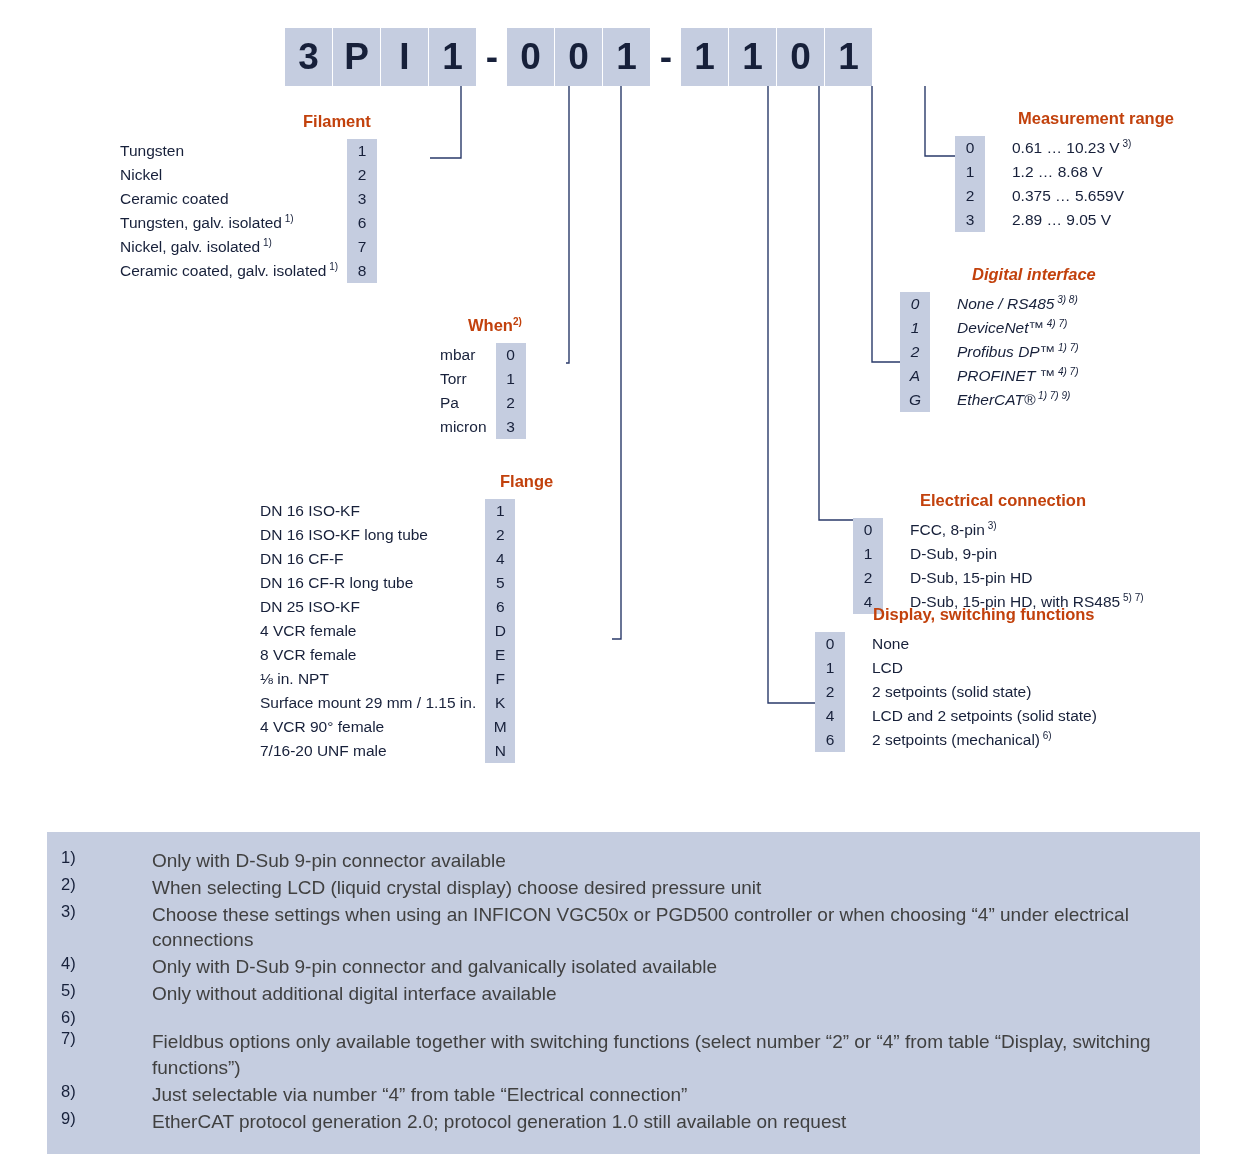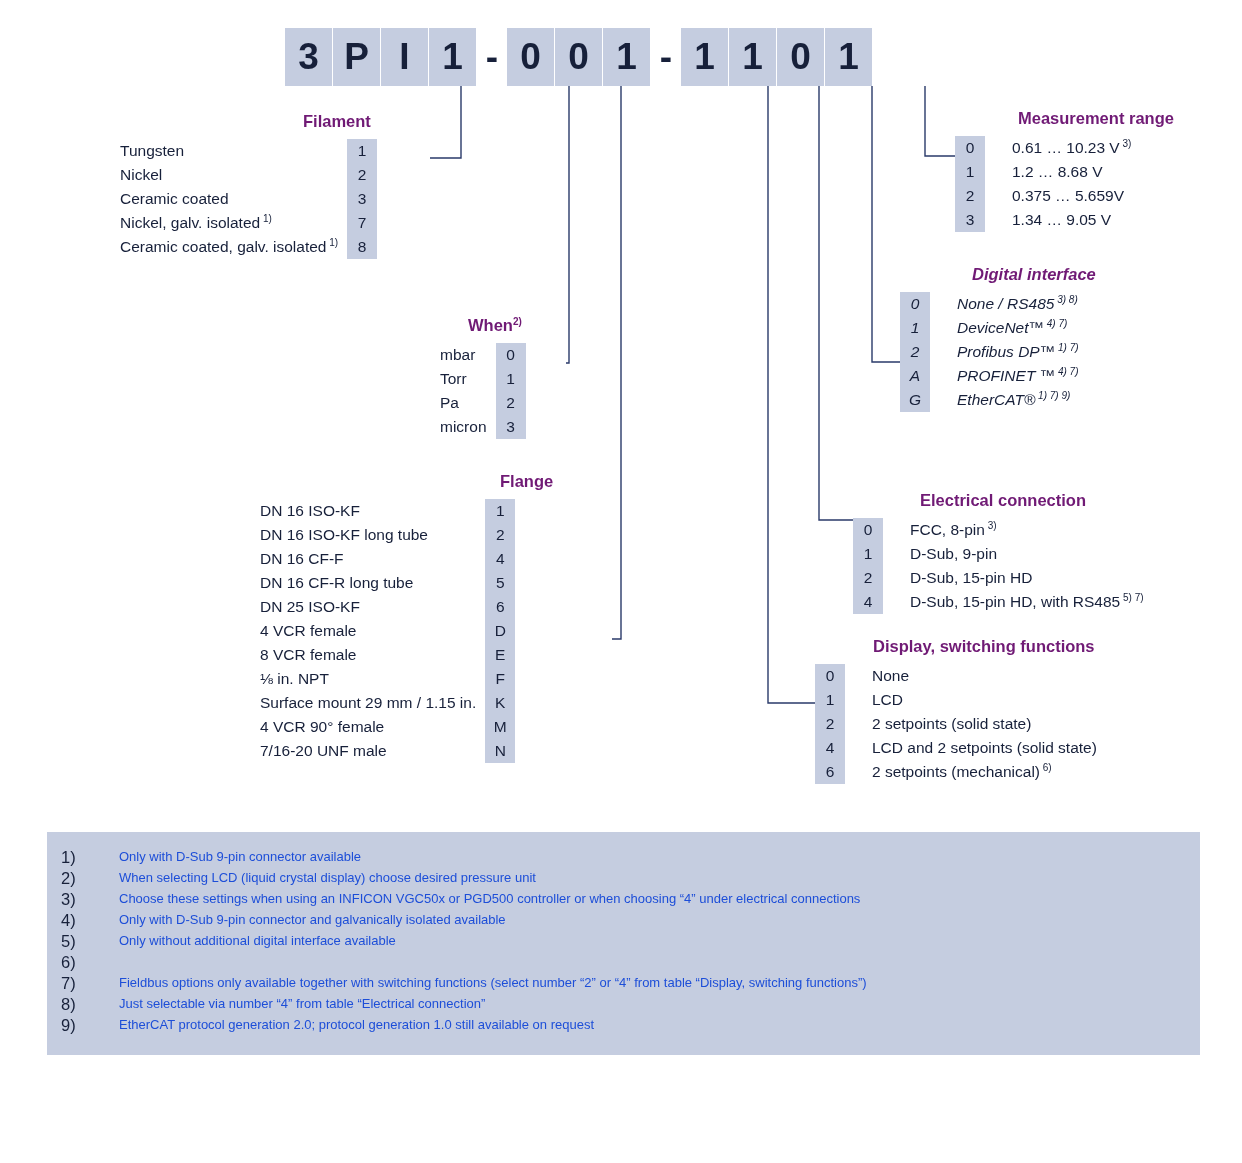--- a/index.html
+++ b/index.html
@@ -49,21 +49,21 @@
     background: #ffffff;
   }
 
   
   .group {
     position: absolute;
   }
   .group-title {
     font-size: 16.5px;
     font-weight: bold;
-    color: #701a75;
+    color: #c2410c;
     margin-bottom: 8px;
     white-space: nowrap;
   }
   .opt-table {
     border-collapse: separate;
     border-spacing: 0;
   }
   .opt-table td {
     font-size: 15.5px;
     color: #17203a;
@@ -120,24 +120,25 @@
   .fn-num {
     width: 72px;
     flex: 0 0 72px;
     text-align: left;
     padding-left: 14px;
     font-size: 16.5px;
     color: #17203a;
     box-sizing: border-box;
   }
   .fn-text {
-    font-size: 13px;
-    color: #1d4ed8;
+    font-size: 19px;
+    color: #404040;
     line-height: 1.32;
     padding-right: 20px;
+    margin-left: 33px;
   }
 </style>
 </head>
 <body>
 
 <div id="code-row">
     <div class="code-cell">3</div>
     <div class="code-cell">P</div>
     <div class="code-cell">I</div>
     <div class="code-cell">1</div>
@@ -181,20 +182,24 @@
         </tr>
         <tr>
           <td class="lbl-right">Nickel</td>
           <td class="key">2</td>
         </tr>
         <tr>
           <td class="lbl-right">Ceramic coated</td>
           <td class="key">3</td>
         </tr>
         <tr>
+          <td class="lbl-right">Tungsten, galv. isolated<sup> 1)</sup></td>
+          <td class="key">6</td>
+        </tr>
+        <tr>
           <td class="lbl-right">Nickel, galv. isolated<sup> 1)</sup></td>
           <td class="key">7</td>
         </tr>
         <tr>
           <td class="lbl-right">Ceramic coated, galv. isolated<sup> 1)</sup></td>
           <td class="key">8</td>
         </tr>
       </tbody>
     </table>
 </div>
@@ -286,21 +291,21 @@
         <tr>
           <td class="key">1</td>
           <td class="lbl-left">1.2 … 8.68 V</td>
         </tr>
         <tr>
           <td class="key">2</td>
           <td class="lbl-left">0.375 … 5.659V</td>
         </tr>
         <tr>
           <td class="key">3</td>
-          <td class="lbl-left">1.34 … 9.05 V</td>
+          <td class="lbl-left">2.89 … 9.05 V</td>
         </tr>
       </tbody>
     </table>
 </div>
 
 <div class="group" id="grp-digital" style="left:900px; top:265px;font-style:italic;">
   <div class="group-title" style="margin-left:72px;">Digital interface</div>
   <table class="opt-table">
       <tbody>
         <tr>
@@ -344,21 +349,21 @@
           <td class="lbl-left">D-Sub, 15-pin HD</td>
         </tr>
         <tr>
           <td class="key">4</td>
           <td class="lbl-left">D-Sub, 15-pin HD, with RS485<sup> 5) 7)</sup></td>
         </tr>
       </tbody>
     </table>
 </div>
 
-<div class="group" id="grp-display" style="left:815px; top:637px;">
+<div class="group" id="grp-display" style="left:815px; top:605px;">
   <div class="group-title" style="margin-left:58px;">Display, switching functions</div>
   <table class="opt-table">
       <tbody>
         <tr>
           <td class="key">0</td>
           <td class="lbl-left">None</td>
         </tr>
         <tr>
           <td class="key">1</td>
           <td class="lbl-left">LCD</td>

